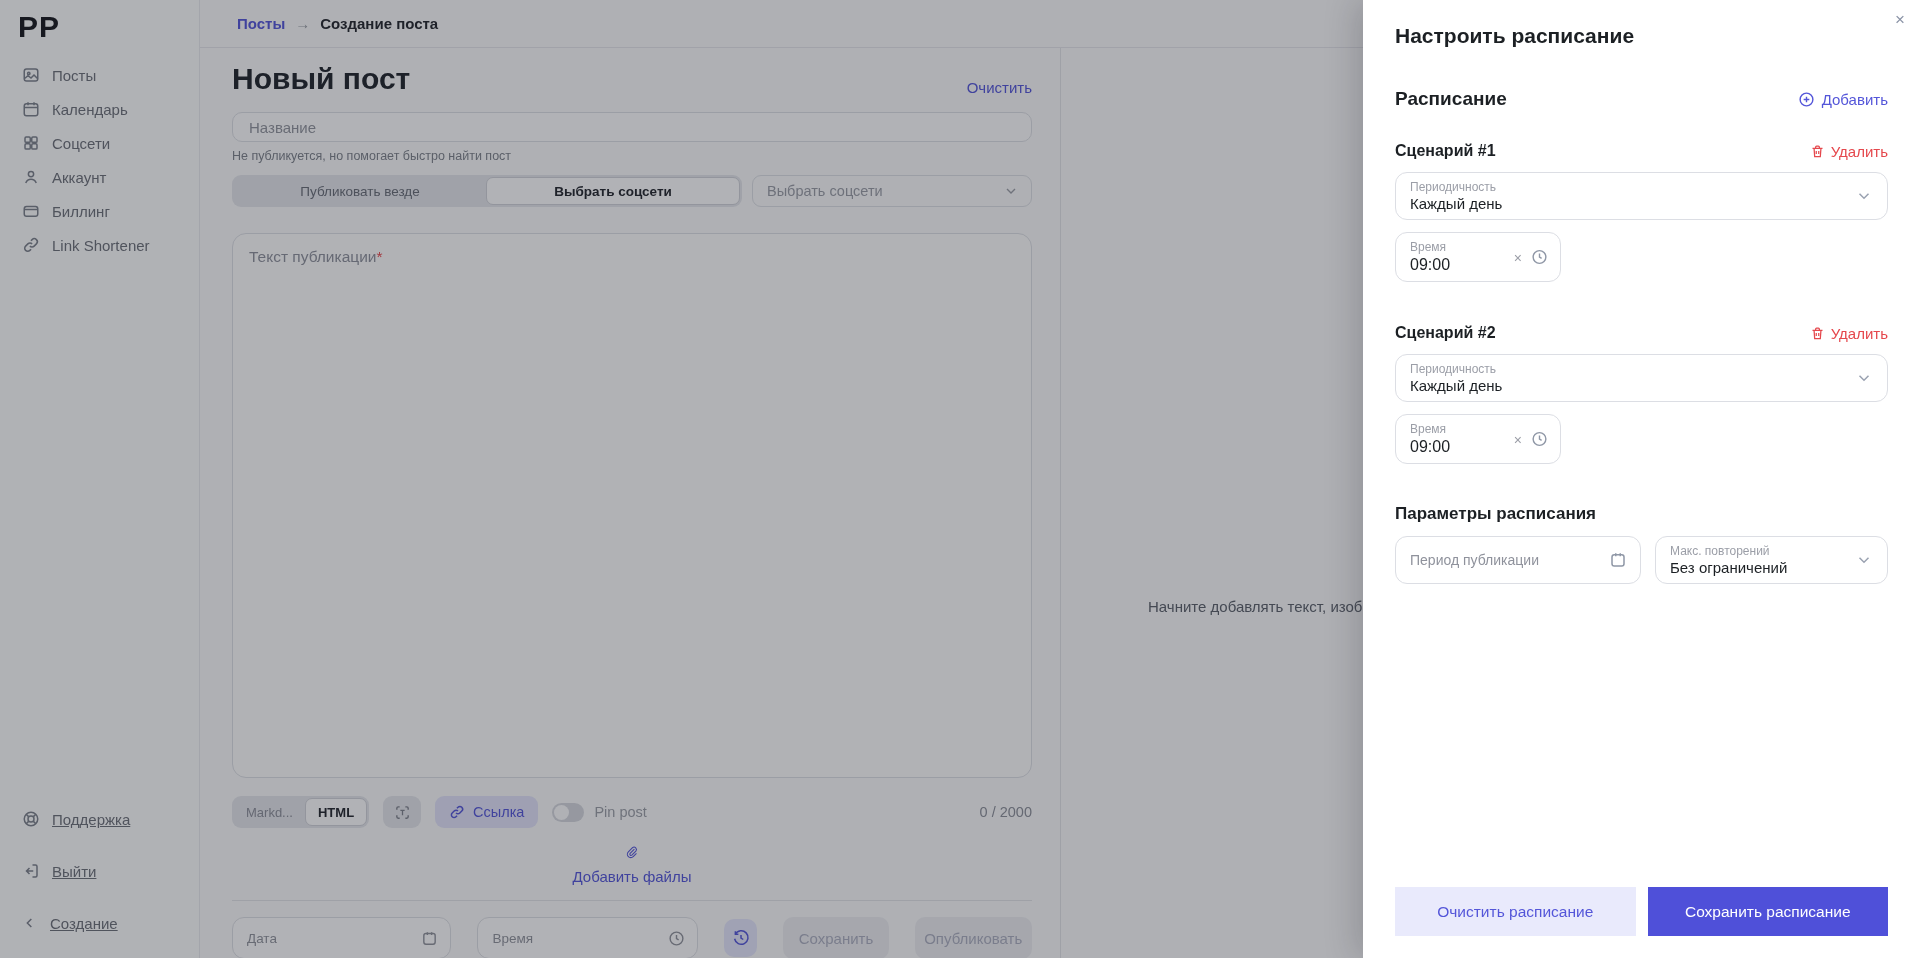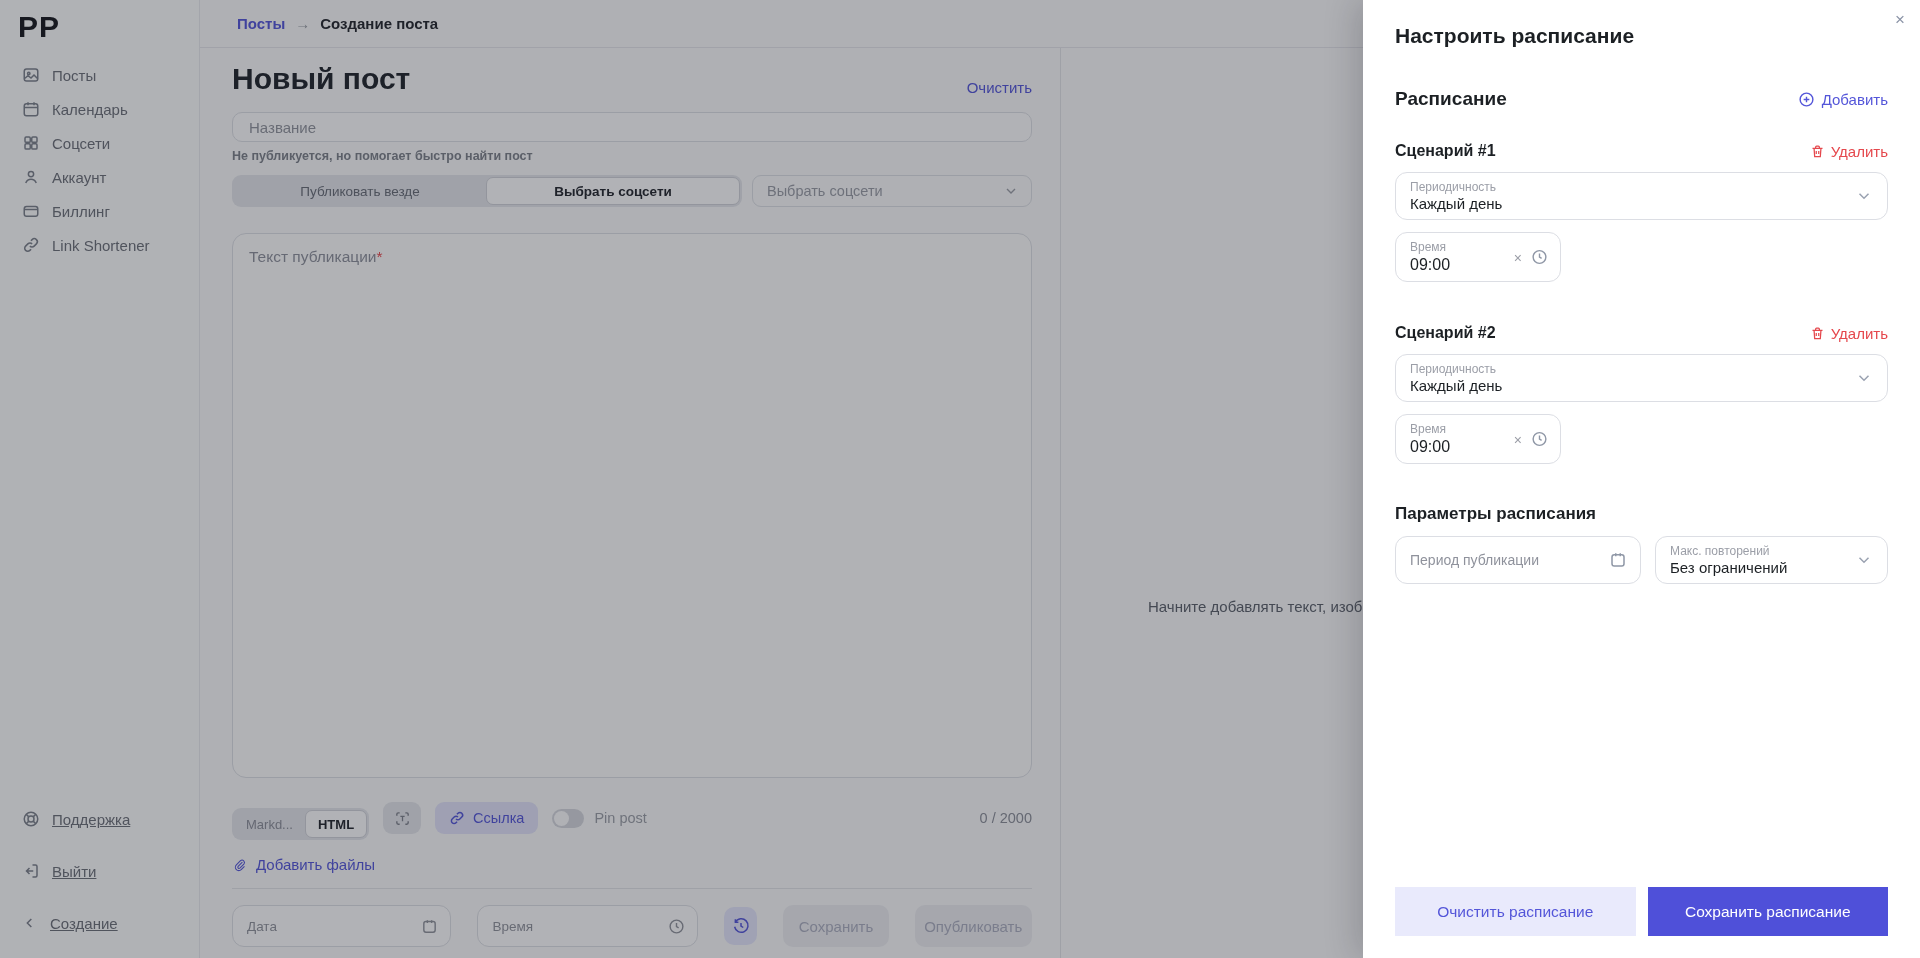--- a/index.html
+++ b/index.html
@@ -23,44 +23,44 @@
   .crumb-sep { color:#9preferably; margin:0 10px; color:#9a9da6; font-size:15px; }
   .crumb-current { color:#23262e; font-size:15px; font-weight:700; }
 
   .form-col { position:absolute; left:0; top:48px; width:860px; bottom:12px; padding:14px 28px 0 32px; }
   .title-row { display:flex; align-items:flex-end; justify-content:space-between; }
   .page-title { font-size:30px; font-weight:700; color:#20242c; }
   .link-btn { color:#5456d9; font-size:15px; cursor:pointer; }
 
   .name-input { margin-top:16px; width:100%; height:30px; border:1px solid #dcdee4; border-radius:10px; background:#fdfdfe; padding:0 16px; font-size:15px; font-family:inherit; color:#20242c; }
   .name-input::placeholder { color:#90939d; }
-  .hint { margin-top:7px; font-size:12.5px; color:#7c808a;font-weight:bold; }
+  .hint { margin-top:7px; font-size:12.5px; color:#7c808a; }
 
   .target-row { margin-top:12px; display:flex; gap:10px; align-items:center; }
   .segmented { flex:0 0 510px; height:32px; background:#e3e4ea; border-radius:9px; display:flex; padding:2px; }
   .segment { flex:1; display:flex; align-items:center; justify-content:center; font-size:13.5px; color:#676c77; border-radius:7px; cursor:pointer; }
   .segment.active { background:#fdfdfe; border:1px solid #cfd1d8; color:#23262e; font-weight:700; }
   .select-box { flex:1; height:32px; border:1px solid #dcdee4; border-radius:9px; display:flex; align-items:center; justify-content:space-between; padding:0 12px 0 14px; color:#9preferably; cursor:pointer; }
   .select-box .ph { color:#989ba5; font-size:14.5px; }
 
   .body-box { margin-top:26px; height:545px; border:1px solid #dcdee4; border-radius:14px; background:#fcfcfd; padding:14px 16px; font-size:15.5px; color:#8d909b; cursor:text; }
   .req { color:#e5484d; }
 
   .toolbar { margin-top:18px; display:flex; align-items:center; gap:14px; }
-  .mini-seg { height:32px; background:#e3e4ea; border-radius:9px; display:flex; padding:2px;margin-top:12px; }
+  .mini-seg { height:32px; background:#e3e4ea; border-radius:9px; display:flex; padding:2px; }
   .mini-seg .seg { display:flex; align-items:center; padding:0 12px; font-size:13px; color:#8preferably; color:#8b8e99; border-radius:7px; cursor:pointer; }
   .mini-seg .seg.active { background:#fdfdfe; border:1px solid #cfd1d8; color:#23262e; font-weight:700; }
   .tool-icon-btn { width:38px; height:32px; background:#e3e4ea; border-radius:9px; display:flex; align-items:center; justify-content:center; cursor:pointer; }
   .link-chip { height:32px; background:#e1e2f9; color:#5456d9; border-radius:9px; display:flex; align-items:center; gap:8px; padding:0 14px; font-size:14.5px; cursor:pointer; }
   .toggle { width:32px; height:19px; background:#d4d6dd; border-radius:10px; position:relative; cursor:pointer; }
   .toggle .knob { position:absolute; left:2px; top:2px; width:15px; height:15px; background:#fbfbfd; border-radius:50%; }
   .pin-label { color:#9a9da6; font-size:14.5px; margin-left:-4px; }
   .counter { margin-left:auto; color:#8b8e99; font-size:14.5px; }
 
-  .attach { margin-top:16px; display:flex; align-items:center; gap:8px; color:#5456d9; font-size:15px; cursor:pointer; }
+  .attach { margin-top:16px; display:flex; align-items:center; gap:8px; color:#5456d9; font-size:15px; cursor:pointer;flex-direction:column; }
   .form-divider { margin-top:15px; border-top:1px solid #e2e3e8; }
 
   .publish-row { margin-top:16px; display:flex; align-items:center; gap:26px; }
   .field { height:42px; border:1px solid #dcdee4; border-radius:12px; background:#fdfdfe; display:flex; align-items:center; justify-content:space-between; padding:0 12px 0 14px; cursor:text; }
   .field .ph { color:#8f929c; font-size:13.5px; }
   .field-date { width:243px; }
   .field-time { width:244px; }
   .history-btn { width:38px; height:38px; background:#e3e4fb; border-radius:10px; display:flex; align-items:center; justify-content:center; cursor:pointer; }
   .disabled-btn { height:42px; border-radius:10px; background:#ececf1; color:#abaebf; font-size:15px; display:flex; align-items:center; justify-content:center; cursor:default; }
   .btn-save { width:118px; margin-left:auto; }

